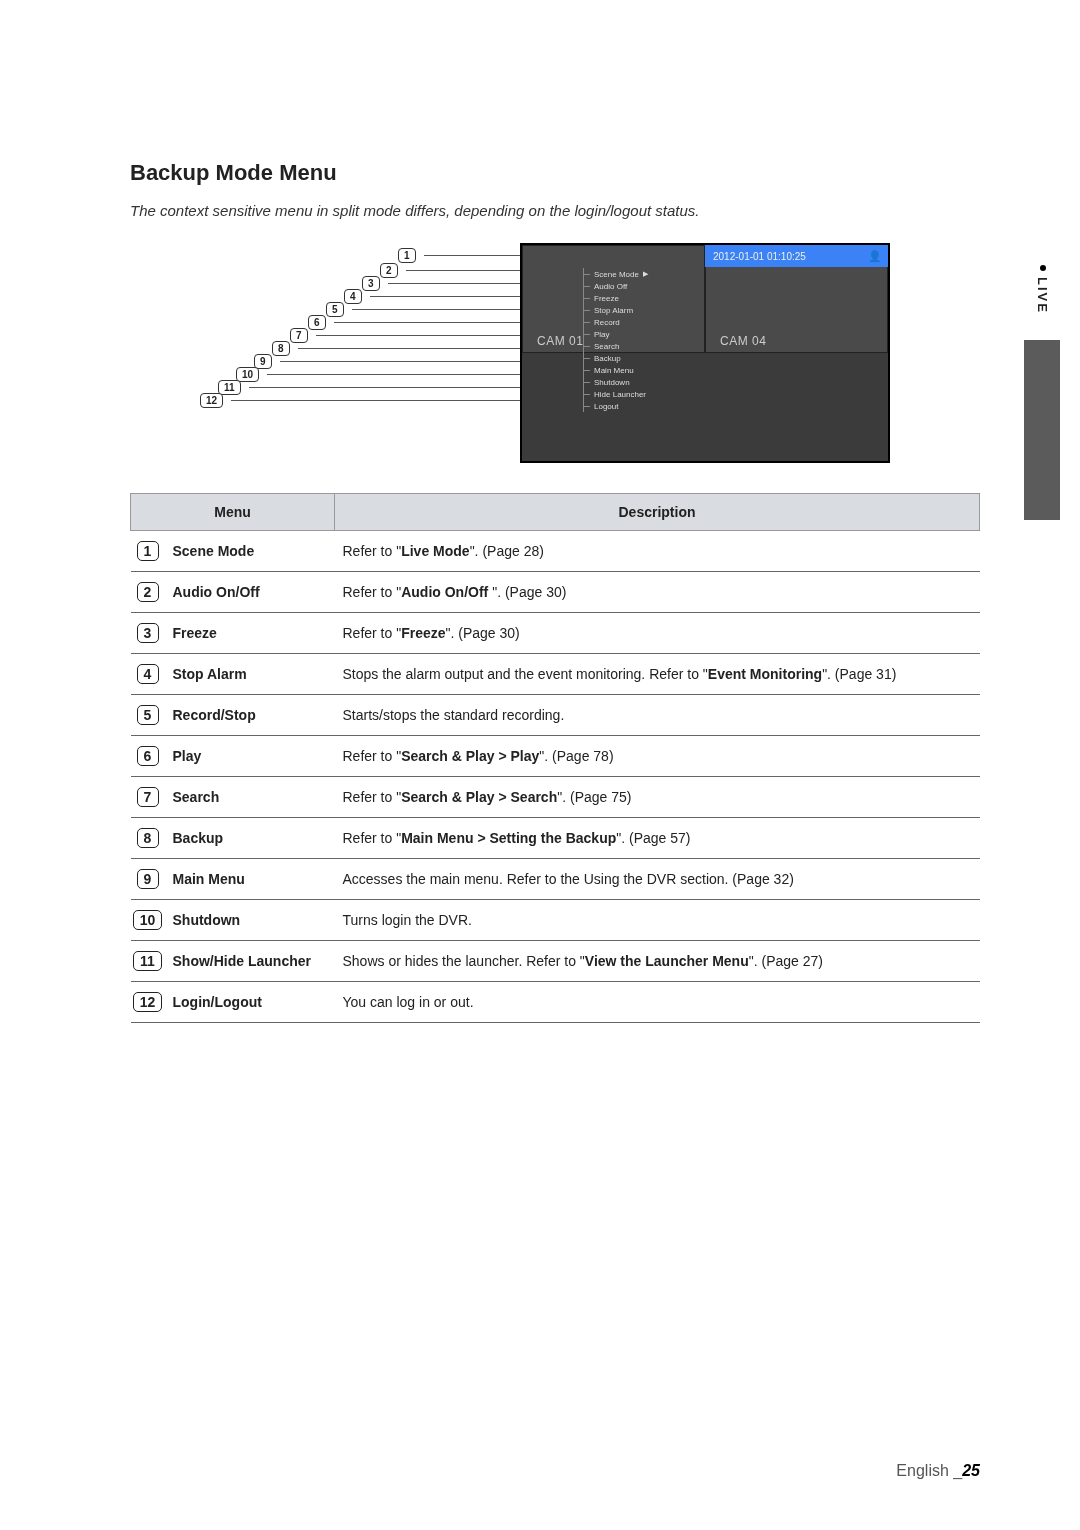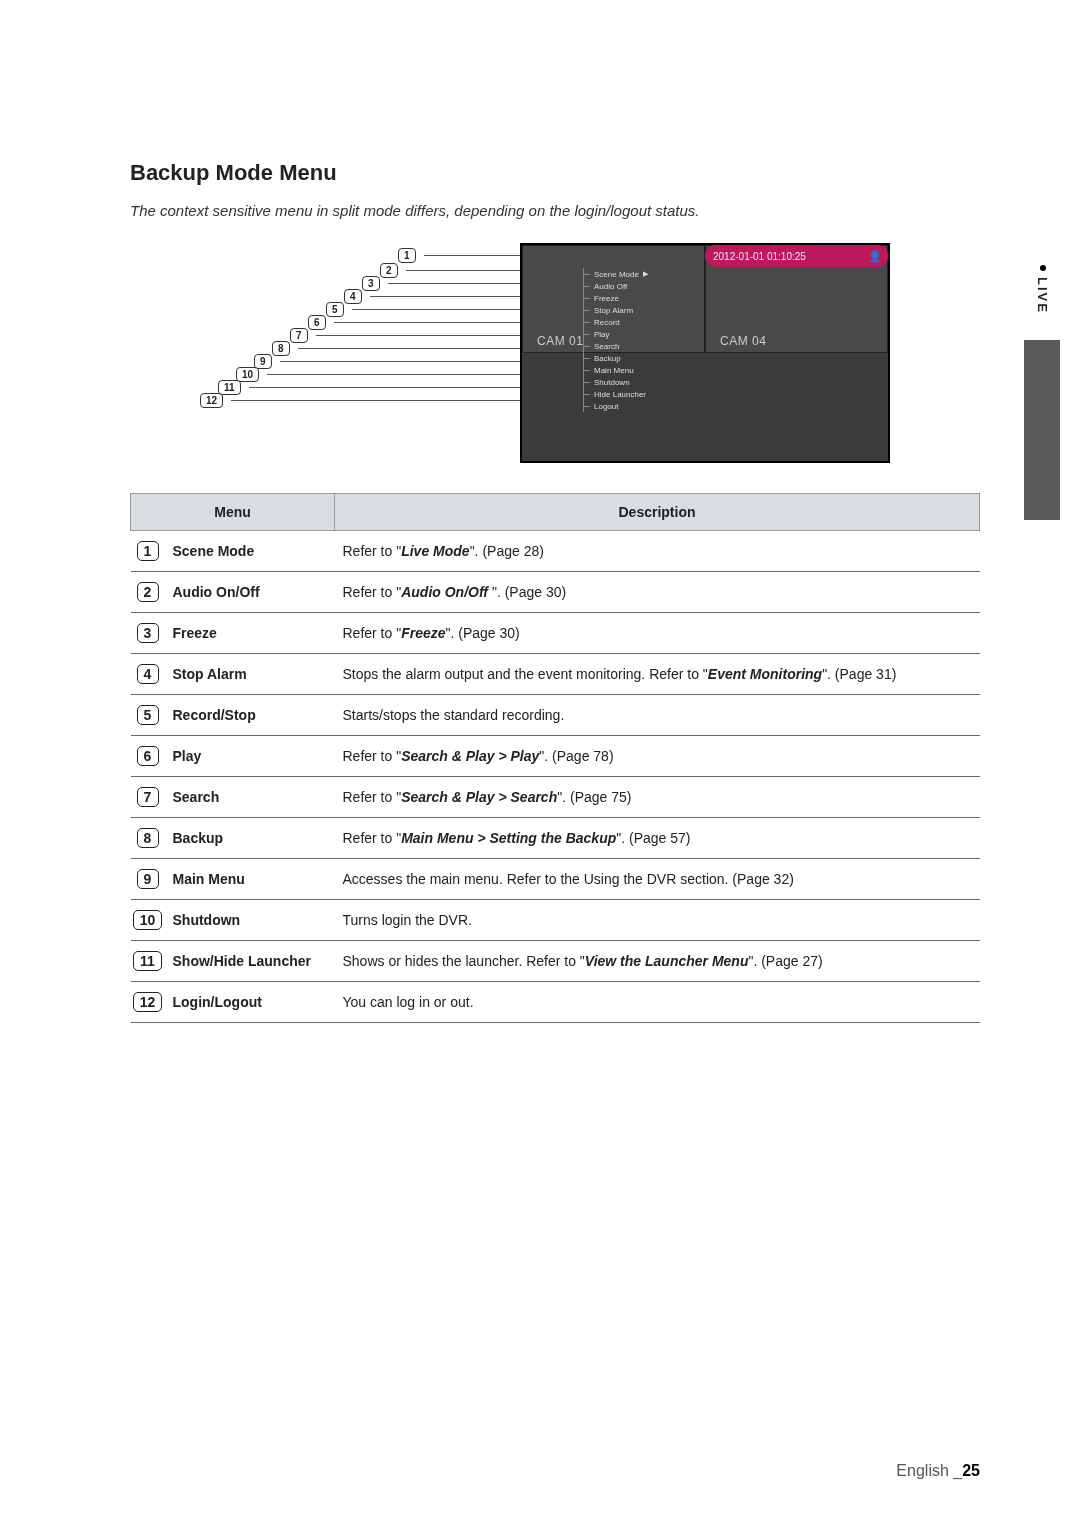--- a/index.html
+++ b/index.html
@@ -75,28 +75,27 @@
       bottom: 4px;
       left: 14px;
       color: #ccc;
       font-size: 12px;
       letter-spacing: 0.5px;
     }
     .date-bar {
       font-size: 10px;
       color: #eee;
       padding: 5px 8px;
-      background: #be185d;
+      background: #3b82f6;
       display: flex;
       justify-content: space-between;
       align-items: center;
       position: absolute;
       top: 0; left: 50%; right: 0;
       z-index: 3;
-      border-radius: 10px;
     }
     .user-icon {
       width: 12px; height: 12px;
       display: inline-block;
       color: #eee;
       font-size: 11px;
     }
     .context-menu {
       position: absolute;
       top: 22px;
@@ -146,21 +145,21 @@
     table.menu-table td.name-cell { width: 170px; font-weight: bold; }
     .num-badge {
       display: inline-block;
       border: 1px solid #222;
       border-radius: 5px;
       font-weight: bold;
       font-size: 14px;
       padding: 1px 6px;
       min-width: 22px;
     }
-    .bold { font-weight: bold; font-style: italic; }
+    .bold { font-weight: bold; }
 
     .side-tab {
       position: absolute;
       right: 30px;
       top: 265px;
       writing-mode: vertical-rl;
       font-size: 13px;
       font-weight: bold;
       letter-spacing: 2px;
       display: flex;
@@ -182,21 +181,21 @@
       background: #5b5b5b;
     }
 
     .footer {
       position: absolute;
       bottom: 50px;
       right: 100px;
       font-size: 16px;
       color: #555;
     }
-    .footer .pg { font-weight: bold; color: #000; }
+    .footer .pg { font-weight: bold; color: #000; font-style: italic; }
 
     .cell-tl { position: relative; }
   </style>
 </head>
 <body>
 
 <h2>Backup Mode Menu</h2>
 <p class="intro">The context sensitive menu in split mode differs, depending on the login/logout status.</p>
 
 <div class="diagram-wrap">

